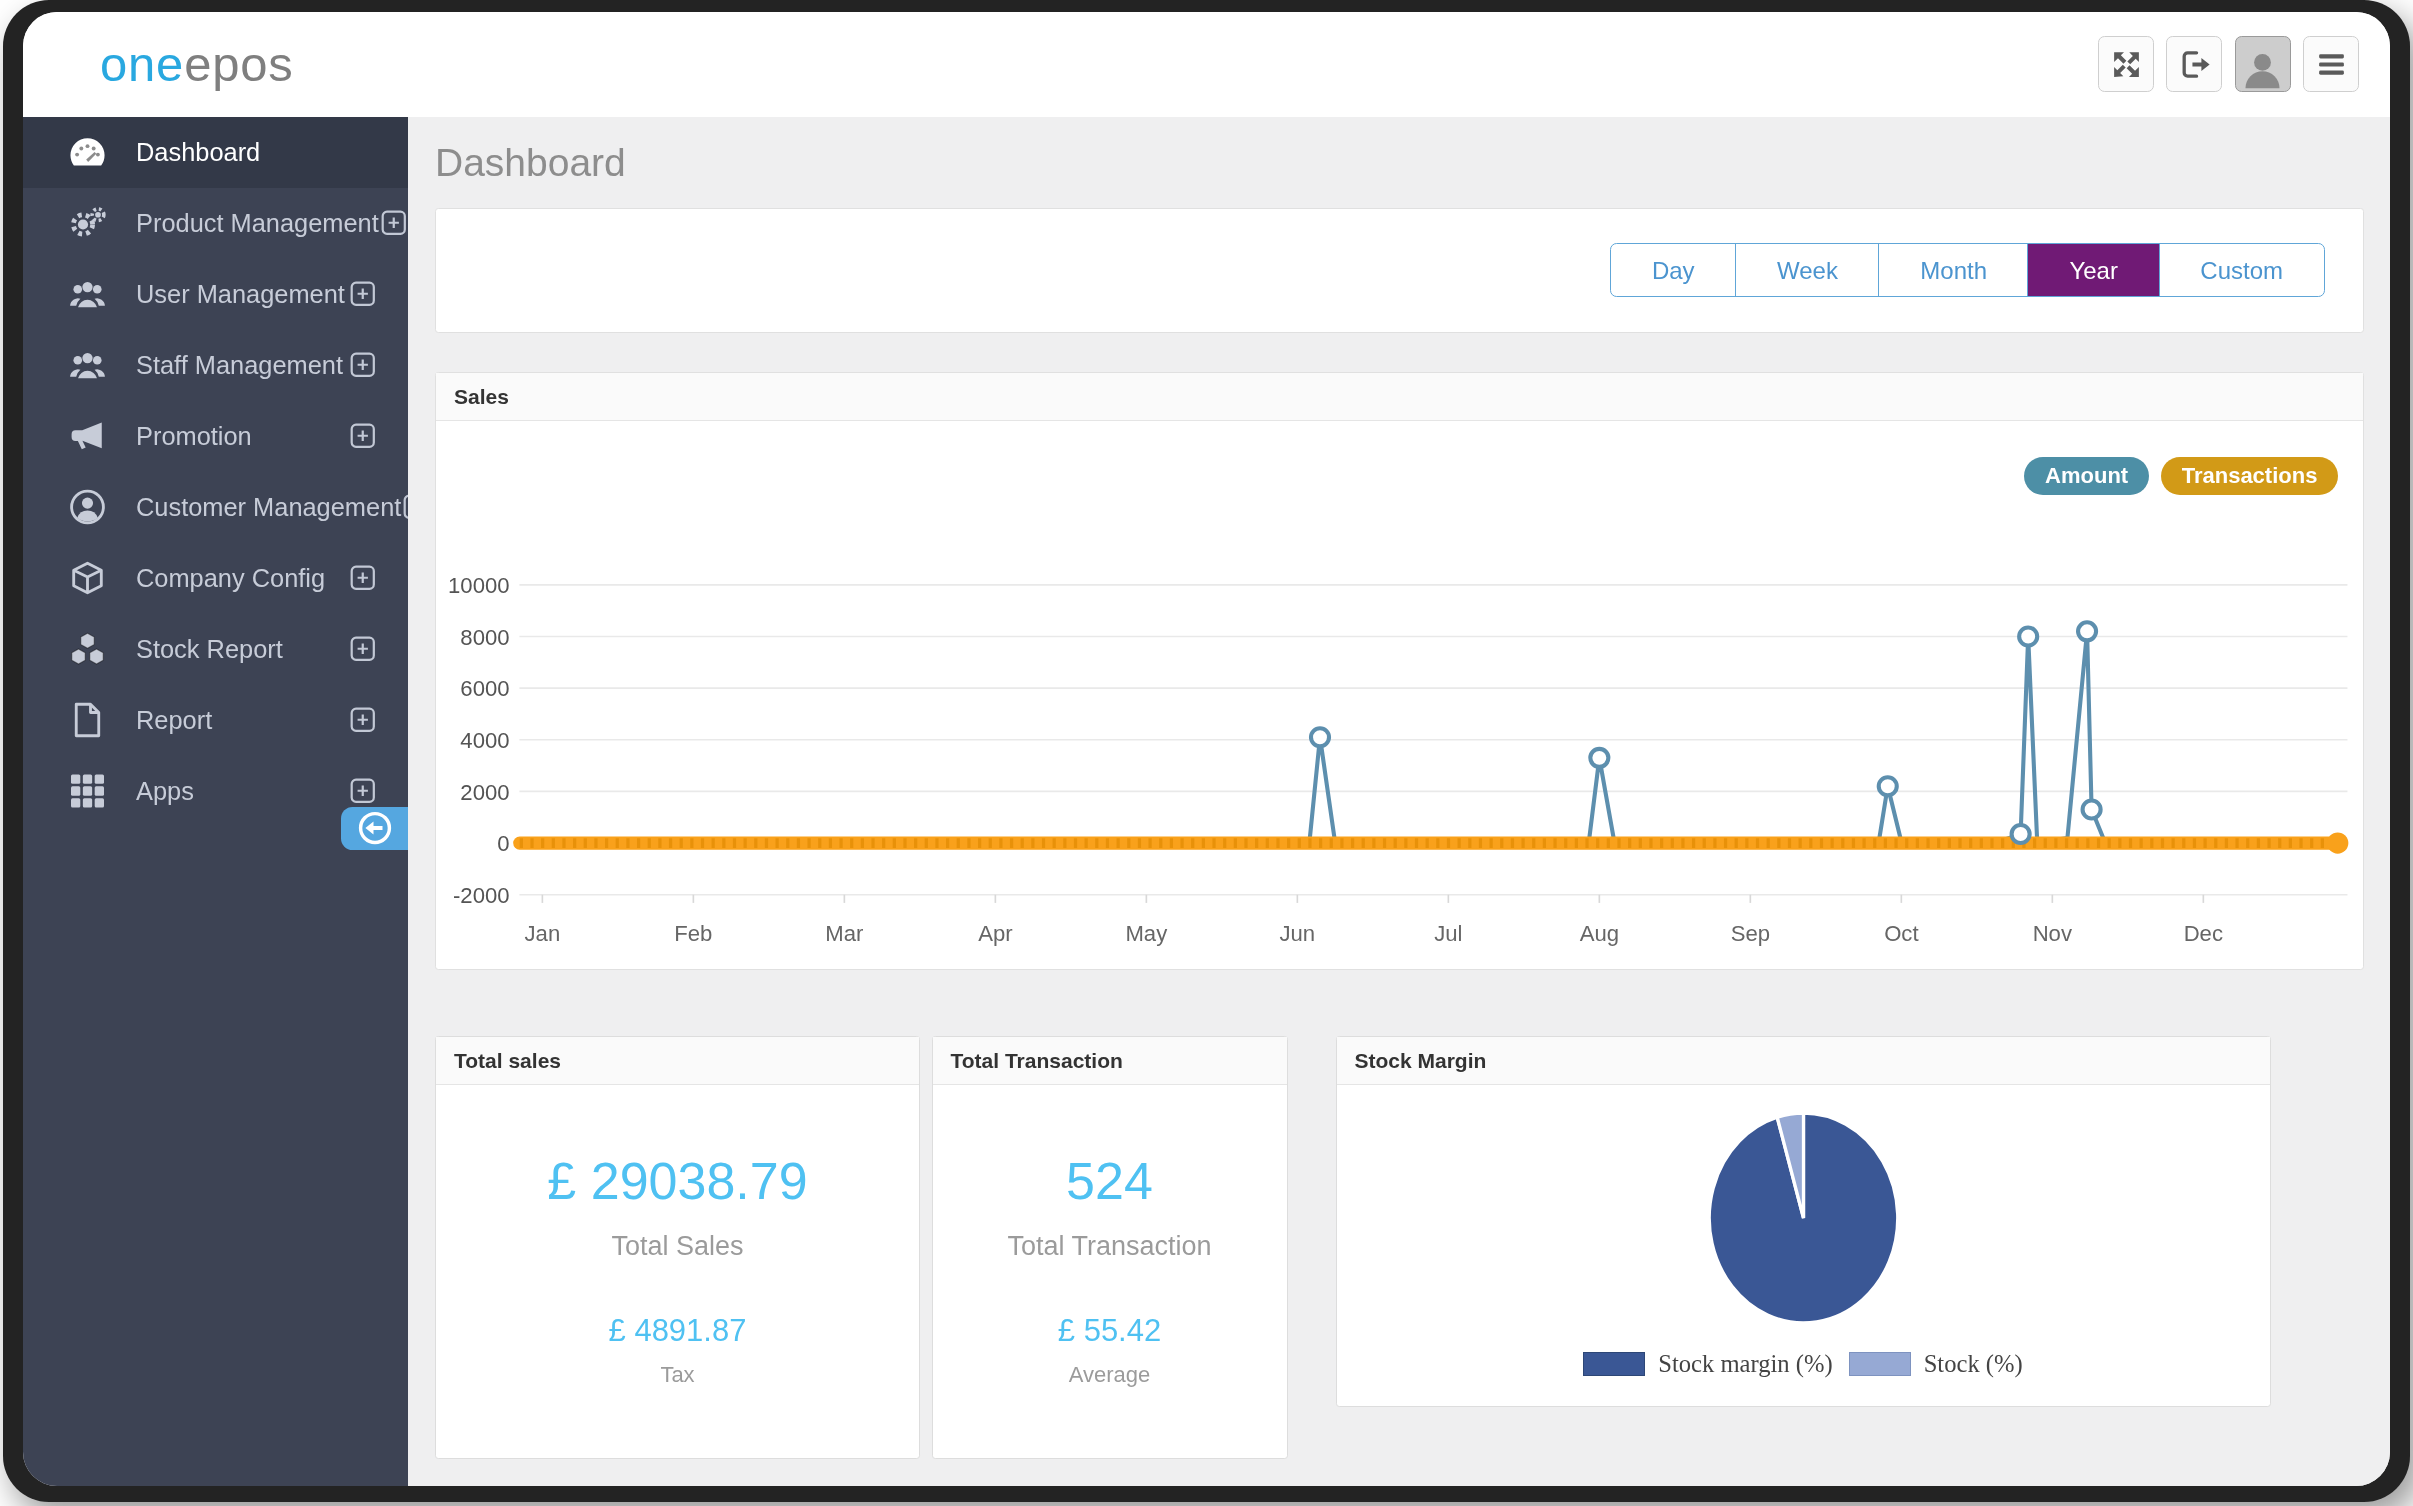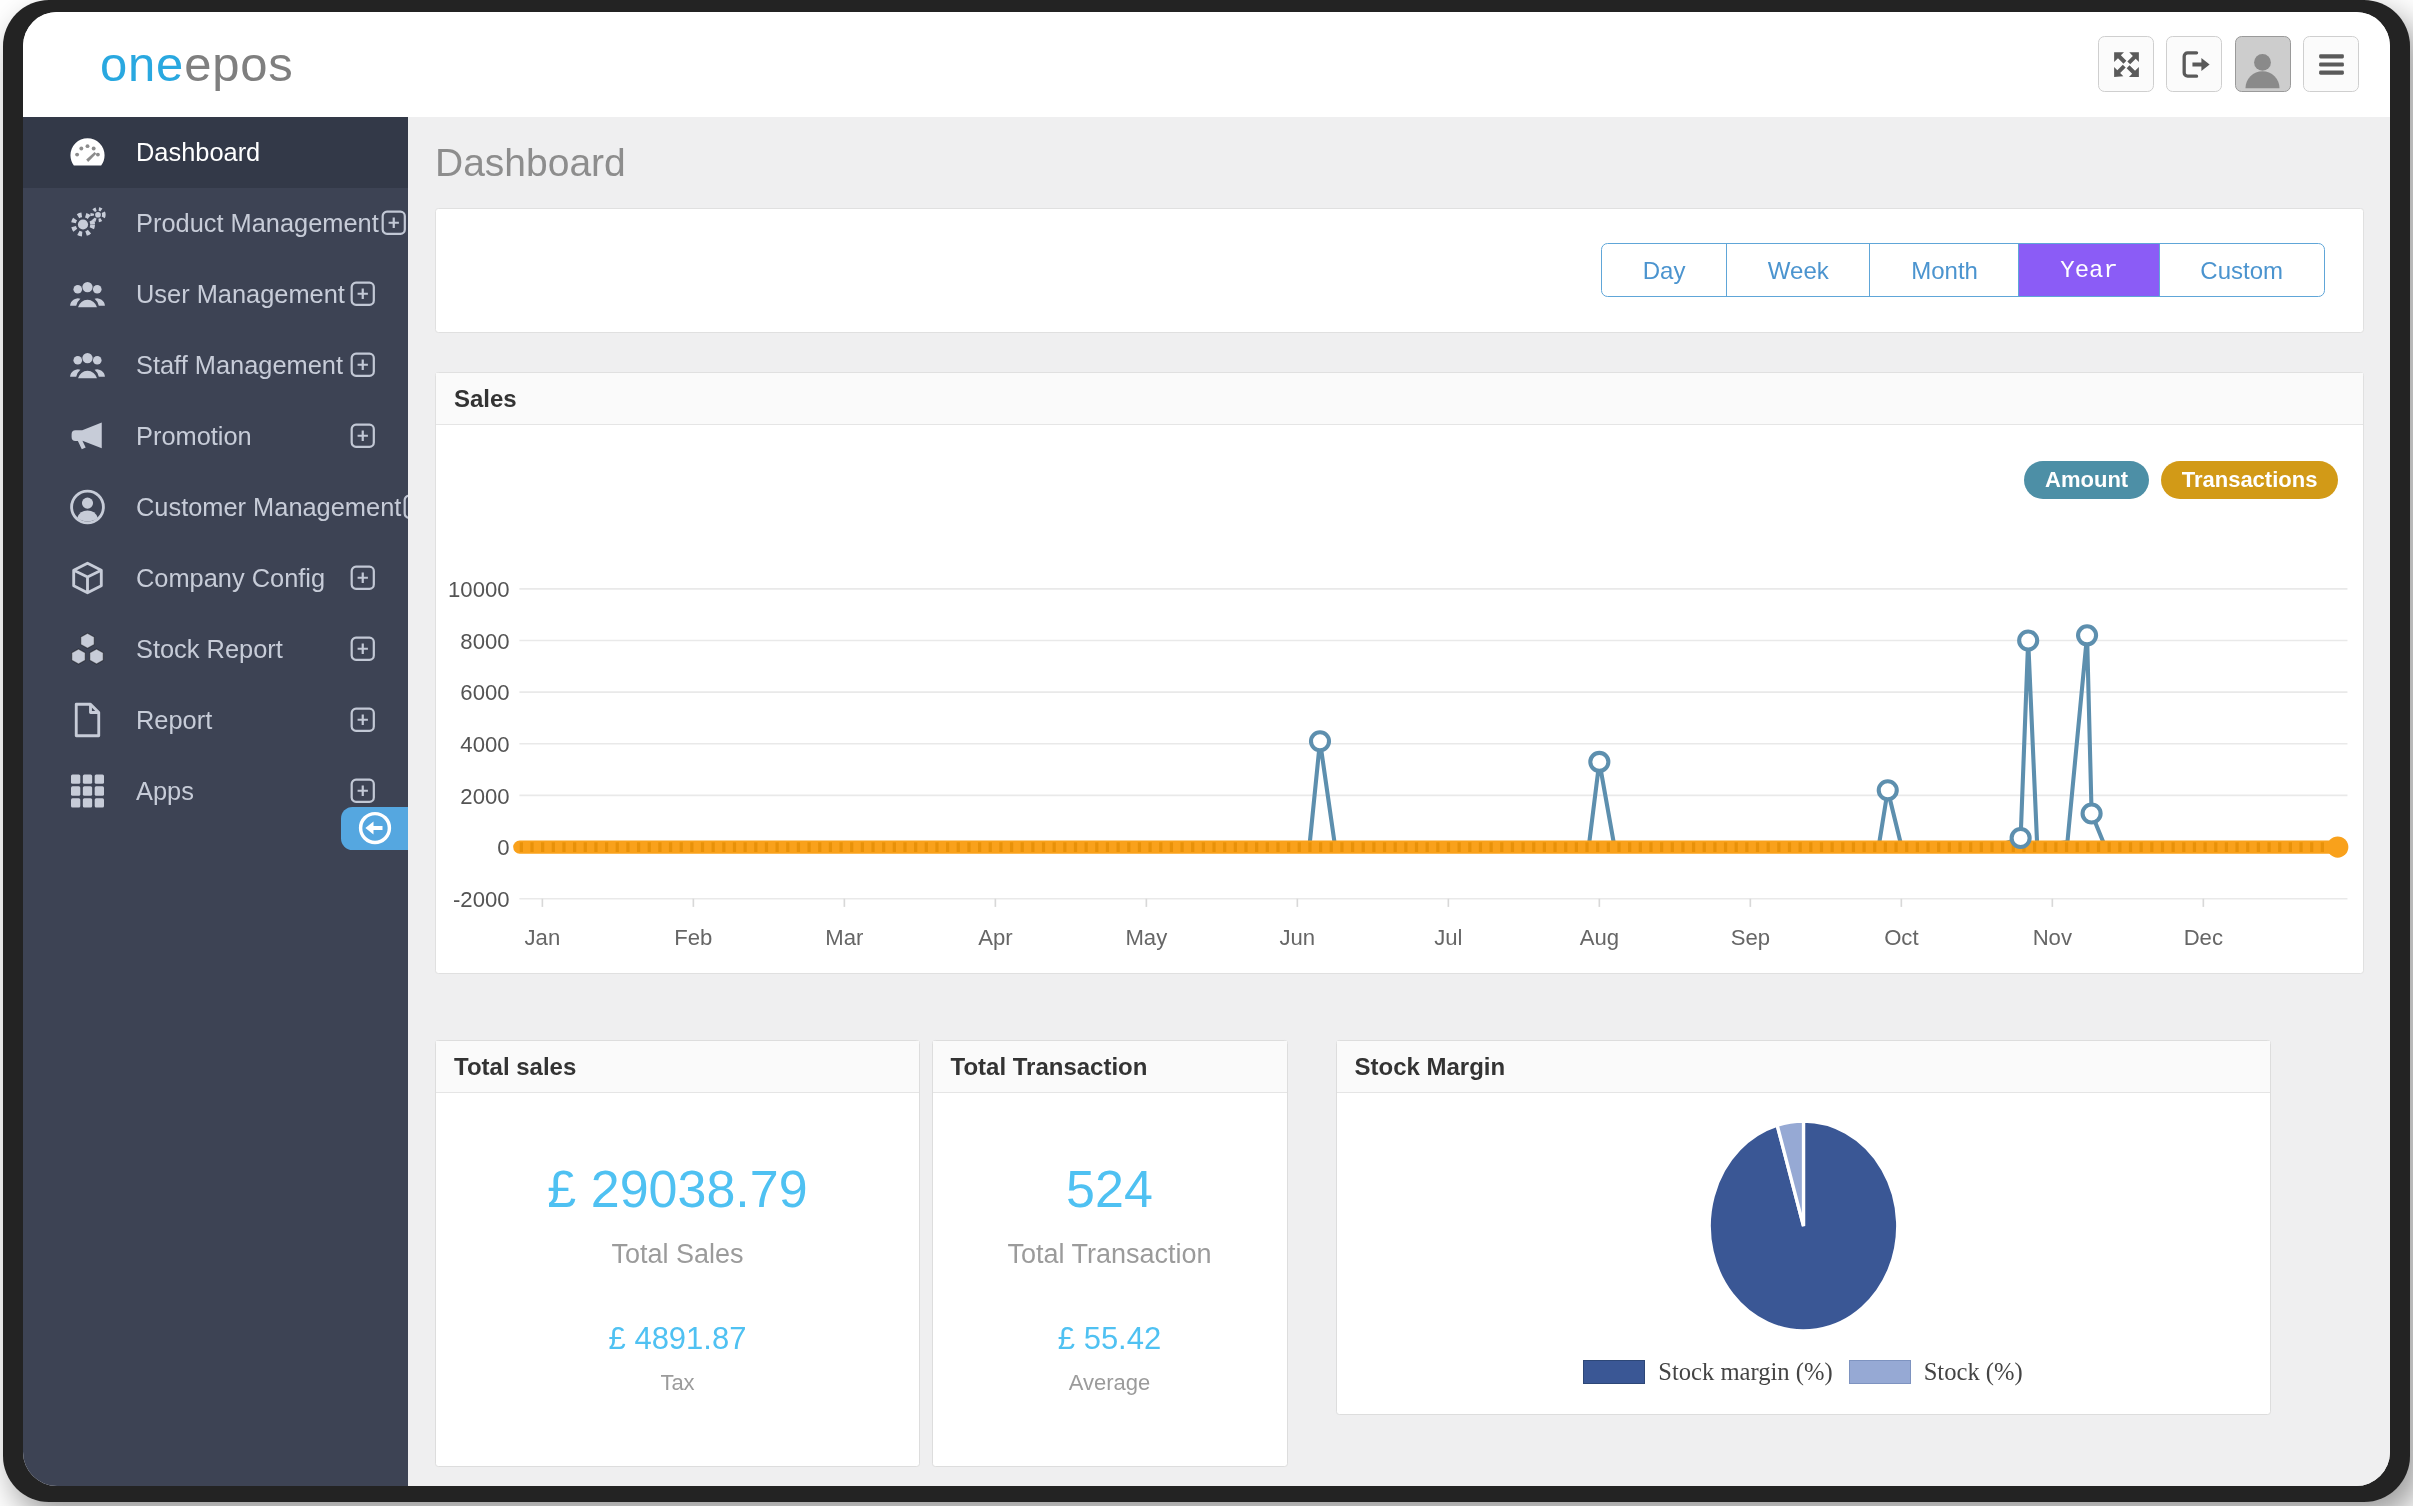--- a/index.html
+++ b/index.html
@@ -31,24 +31,24 @@
 
   
   .content{position:absolute;left:385px;top:105px;right:0;bottom:0;background:#efeff0;overflow:hidden;}
   .page-title{margin:24.6px 0 23px 27px;font-size:39px;color:#8d8d8d;font-weight:400;}
   .panel{background:#fff;border:1.6px solid #e0e0e0;border-radius:3.3px;margin:0 26px 0 27px;box-sizing:border-box;}
   .panel.filters{height:125px;position:relative;}
   .btn-group{position:absolute;top:34px;right:38px;display:flex;}
   .fbtn{border:1.6px solid #60a6d8;background:#fff;color:#4b94cf;font-size:24px;padding:0 41px;height:54px;line-height:51px;margin-left:-1.6px;cursor:pointer;font-family:"Liberation Sans",sans-serif;box-sizing:border-box;text-align:right;}
   .fbtn.first{border-radius:6.6px 0 0 6.6px;margin-left:0;}
   .fbtn.last{border-radius:0 6.6px 6.6px 0;}
-  .fbtn.active{background:#8b5cf6;color:#fff;position:relative;z-index:1;font-family:Liberation Mono, monospace;}
+  .fbtn.active{background:#701a75;color:#fff;position:relative;z-index:1;}
 
   .panel.sales{margin-top:39px;padding:0;}
-  .panel-h{padding:11.5px 18px;font-size:24px;font-weight:bold;color:#333;background:#fafafa;border-bottom:1.6px solid #e5e5e5;}
+  .panel-h{padding:11.5px 18px;font-size:21px;font-weight:bold;color:#333;background:#fafafa;border-bottom:1.6px solid #e5e5e5;}
   .sales-body{position:relative;height:548px;}
   .legend{position:absolute;top:36px;right:24.6px;display:flex;gap:11.5px;}
   .pill{color:#fff;font-weight:bold;font-size:22px;padding:6px 21px;border-radius:819px;cursor:pointer;}
 
   svg.saleschart{position:absolute;left:8.2px;top:131px;}
 
   
   .cards{display:flex;align-items:flex-start;margin:66px 26px 0 27px;}
   .card{background:#fff;border:1.6px solid #ddd;border-radius:3.3px;box-sizing:border-box;}
   .card1{width:485px;}

